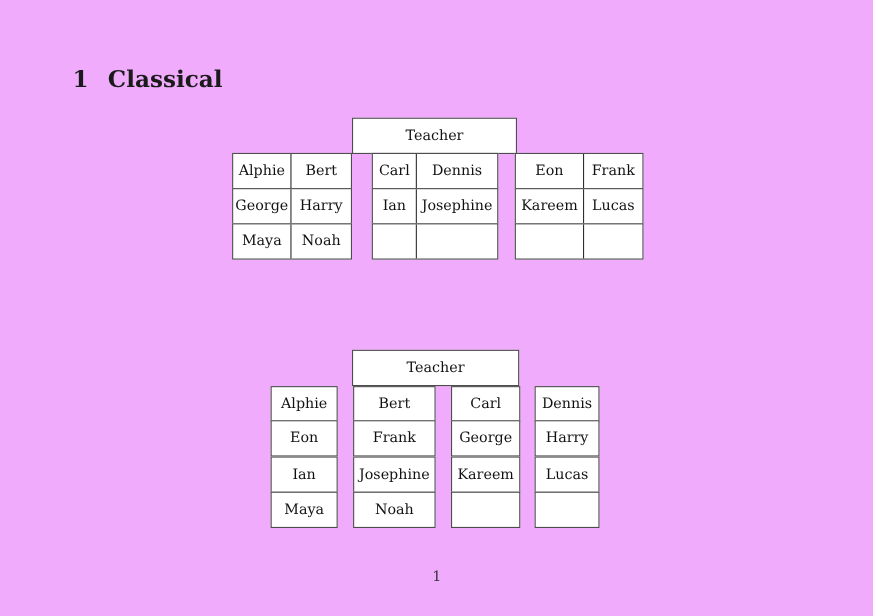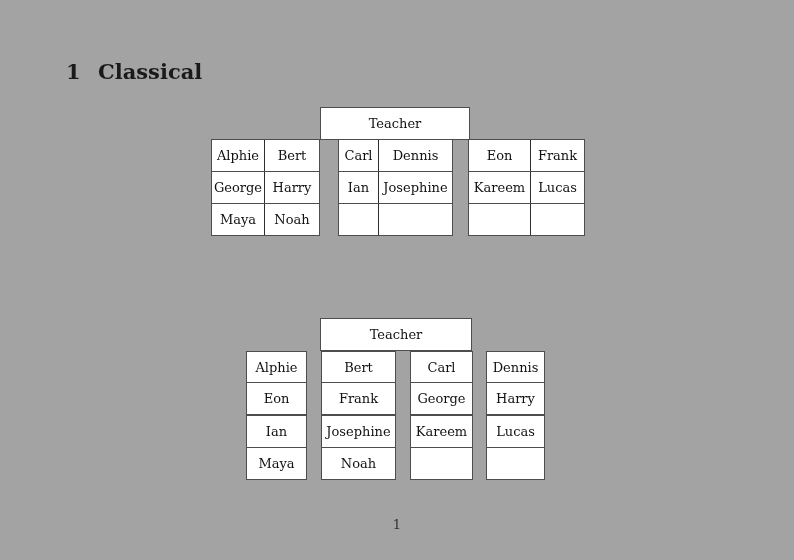--- a/index.html
+++ b/index.html
@@ -1,20 +1,20 @@
 <!DOCTYPE html>
 <html><head>
 <meta charset="utf-8">
 <style>
   html, body { margin: 0; padding: 0; }
   .page {
     position: relative;
     width: 794px;
     height: 560px;
-    background: #a3a3a3;
+    background: #f0abfc;
     font-family: "DejaVu Serif", serif;
     color: #111111;
     overflow: hidden;
   }
   .heading {
     position: absolute;
     left: 66px;
     font-weight: bold;
     font-size: 21px;
     white-space: nowrap;

